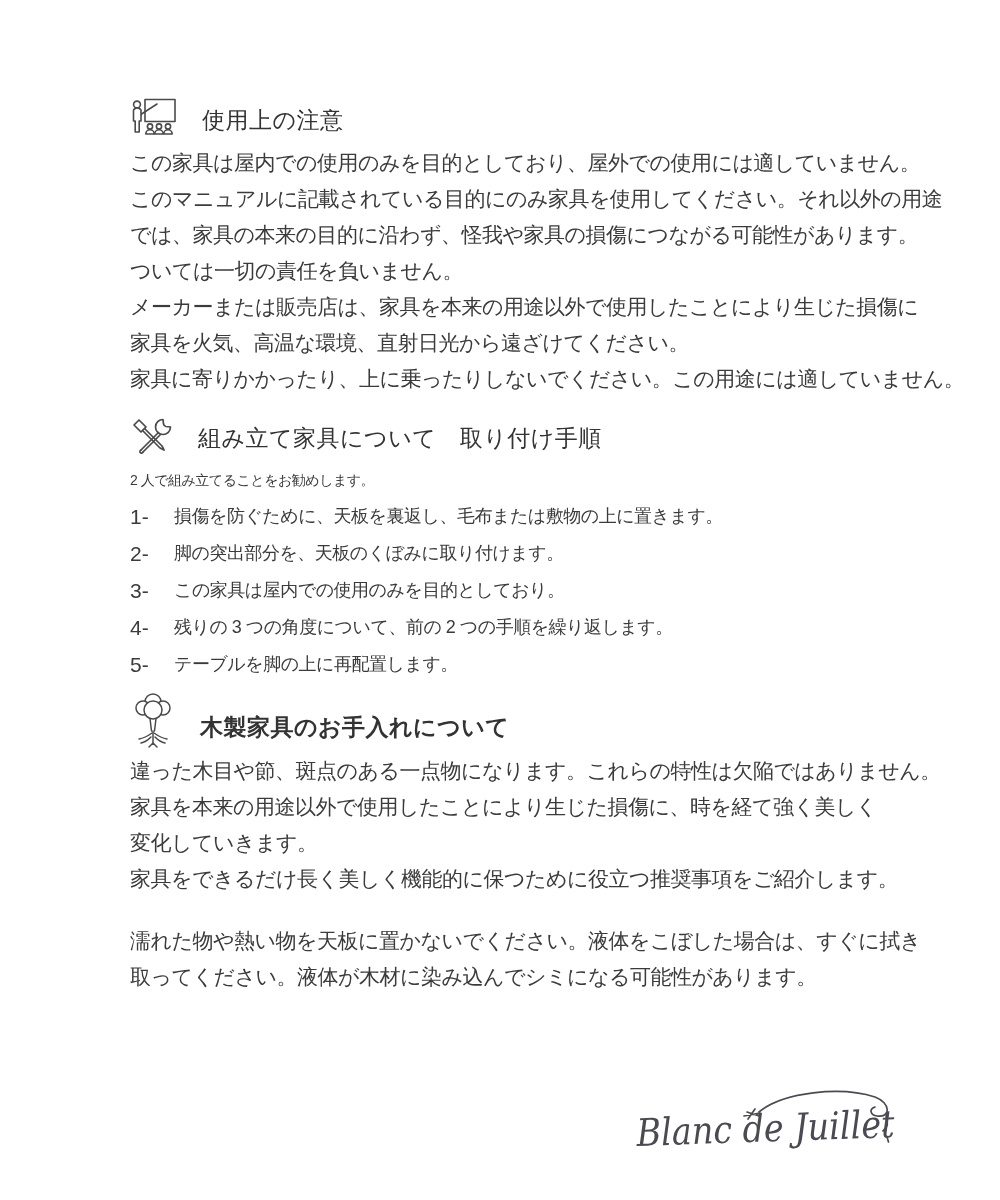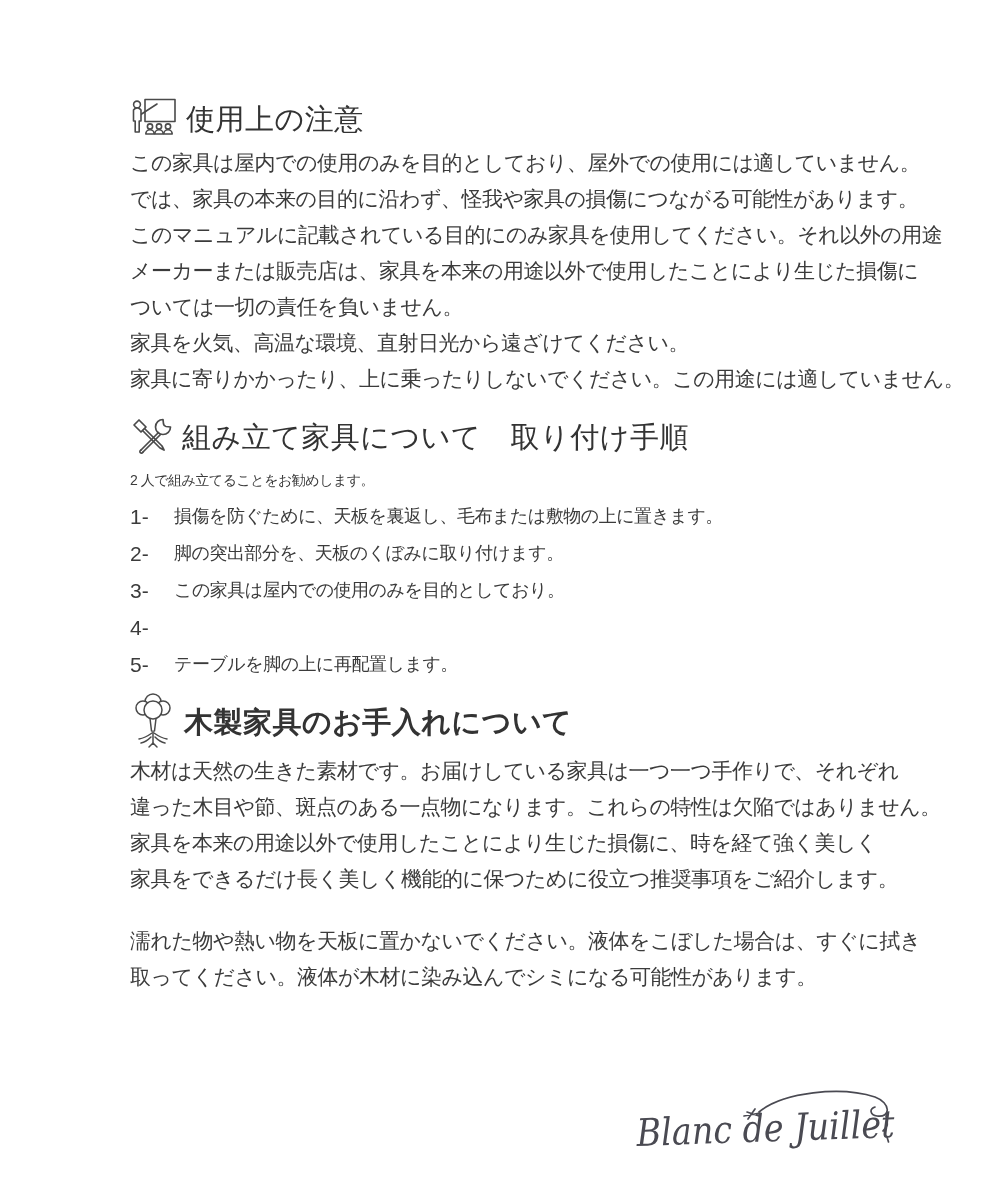--- a/index.html
+++ b/index.html
@@ -3,21 +3,21 @@
 <meta charset="utf-8">
 <style>
   html,body{margin:0;padding:0;background:#ffffff;}
   body{width:1000px;height:1200px;overflow:hidden;
        font-family:"Liberation Sans","DejaVu Sans",sans-serif;}
   .page{position:relative;width:1000px;height:1200px;background:#ffffff;color:#3b3b3b;}
   .content{padding:97px 100px 0 130px;}
 
   .sec-header{display:flex;align-items:center;}
   .sec-header .icon{flex:0 0 auto;display:flex;align-items:center;justify-content:center;}
-  .sec-title{font-size:29px;color:#333333;margin-left:8px;letter-spacing:0.5px;white-space:nowrap;}
+  .sec-title{font-size:23px;color:#333333;margin-left:24px;letter-spacing:0.5px;white-space:nowrap;}
 
   .hdr1{height:46px;margin-bottom:2px;}
   .hdr2{height:44px;margin-top:19px;margin-bottom:2px;}
   .hdr3{height:58px;margin-top:8px;margin-bottom:4px;align-items:flex-end;}
   .hdr3 .sec-title{margin-bottom:6px;font-weight:bold;}
 
   .line{white-space:nowrap;height:36px;line-height:36px;font-size:21px;letter-spacing:-0.5px;}
   .spacer{height:26px;}
 
   .intro-line{white-space:nowrap;height:36px;line-height:36px;font-size:14px;letter-spacing:-0.5px;}
@@ -46,24 +46,24 @@
           <circle cx="29" cy="28.5" r="2.6" fill="#ffffff"></circle>
           <path d="M24.8 36 a4.2 4.2 0 0 1 8.4 0 z" fill="#ffffff"></path>
           <circle cx="38" cy="28.5" r="2.6" fill="#ffffff"></circle>
           <path d="M33.8 36 a4.2 4.2 0 0 1 8.4 0 z" fill="#ffffff"></path>
         </svg>
       </span>
       <span class="sec-title">使用上の注意</span>
     </div>
     <div>
       <div class="line">この家具は屋内での使用のみを目的としており、屋外での使用には適していません。</div>
+      <div class="line">このマニュアルに記載されている目的にのみ家具を使用してください。それ以外の用途</div>
       <div class="line">では、家具の本来の目的に沿わず、怪我や家具の損傷につながる可能性があります。</div>
-      <div class="line">このマニュアルに記載されている目的にのみ家具を使用してください。それ以外の用途</div>
+      <div class="line">ついては一切の責任を負いません。</div>
       <div class="line">メーカーまたは販売店は、家具を本来の用途以外で使用したことにより生じた損傷に</div>
-      <div class="line">ついては一切の責任を負いません。</div>
       <div class="line">家具を火気、高温な環境、直射日光から遠ざけてください。</div>
       <div class="line">家具に寄りかかったり、上に乗ったりしないでください。この用途には適していません。</div>
     </div>
 
     <div class="sec-header hdr2">
       <span class="icon">
         <svg width="44" height="44" viewBox="0 0 44 44" fill="none" stroke="#4a4a4a" stroke-width="1.7" stroke-linecap="round" stroke-linejoin="round">
           <path d="M4 9 l5 -5 7 7 -5 5 z" fill="#ffffff"></path>
           <path d="M12.5 14.5 L30 32 l4 2 -2 -4 L14.5 12.5"></path>
           <path d="M33 3.5 a7.5 7.5 0 1 0 7.5 7.5 l-4.5 -0.5 a3.2 3.2 0 0 1 -2.5 -2.5 z" fill="#ffffff"></path>
@@ -83,20 +83,21 @@
       <div class="step">
         <span class="num">2-</span>
         <span class="txt">脚の突出部分を、天板のくぼみに取り付けます。</span>
       </div>
       <div class="step">
         <span class="num">3-</span>
         <span class="txt">この家具は屋内での使用のみを目的としており。</span>
       </div>
       <div class="step">
         <span class="num">4-</span>
+        <span class="txt">残りの 3 つの角度について、前の 2 つの手順を繰り返します。</span>
       </div>
       <div class="step">
         <span class="num">5-</span>
         <span class="txt">テーブルを脚の上に再配置します。</span>
       </div>
     </div>
 
     <div class="sec-header hdr3">
       <span class="icon">
         <svg width="46" height="58" viewBox="0 0 46 58" fill="none" stroke="#4a4a4a" stroke-width="1.5" stroke-linecap="round" stroke-linejoin="round">
@@ -107,23 +108,23 @@
           <path d="M20 27.5 L21.5 40 M26 27.5 L24.5 40"></path>
           <path d="M23 40 L23 52"></path>
           <path d="M22 42 Q15 47 9 48 M21 46 Q16 51 11 52"></path>
           <path d="M24 42 Q31 47 37 48 M25 46 Q30 51 35 52"></path>
           <path d="M23 52 l-4 4 M23 52 l4 4"></path>
         </svg>
       </span>
       <span class="sec-title">木製家具のお手入れについて</span>
     </div>
     <div>
-      <div class="line">木材は天然の生きた素材です。お届けしている家具は一つ一つ手作りで、それぞれ</div>
       <div class="line">違った木目や節、斑点のある一点物になります。これらの特性は欠陥ではありません。</div>
       <div class="line">家具を本来の用途以外で使用したことにより生じた損傷に、時を経て強く美しく</div>
+      <div class="line">変化していきます。</div>
       <div class="line">家具をできるだけ長く美しく機能的に保つために役立つ推奨事項をご紹介します。</div>
       <div class="spacer"></div>
       <div class="line">濡れた物や熱い物を天板に置かないでください。液体をこぼした場合は、すぐに拭き</div>
       <div class="line">取ってください。液体が木材に染み込んでシミになる可能性があります。</div>
     </div>
   </div>
 
   <div class="logo">
     <svg width="300" height="80" viewBox="0 0 300 80">
       <g stroke="#4a4a52" stroke-width="1.7" fill="none" stroke-linecap="round">

